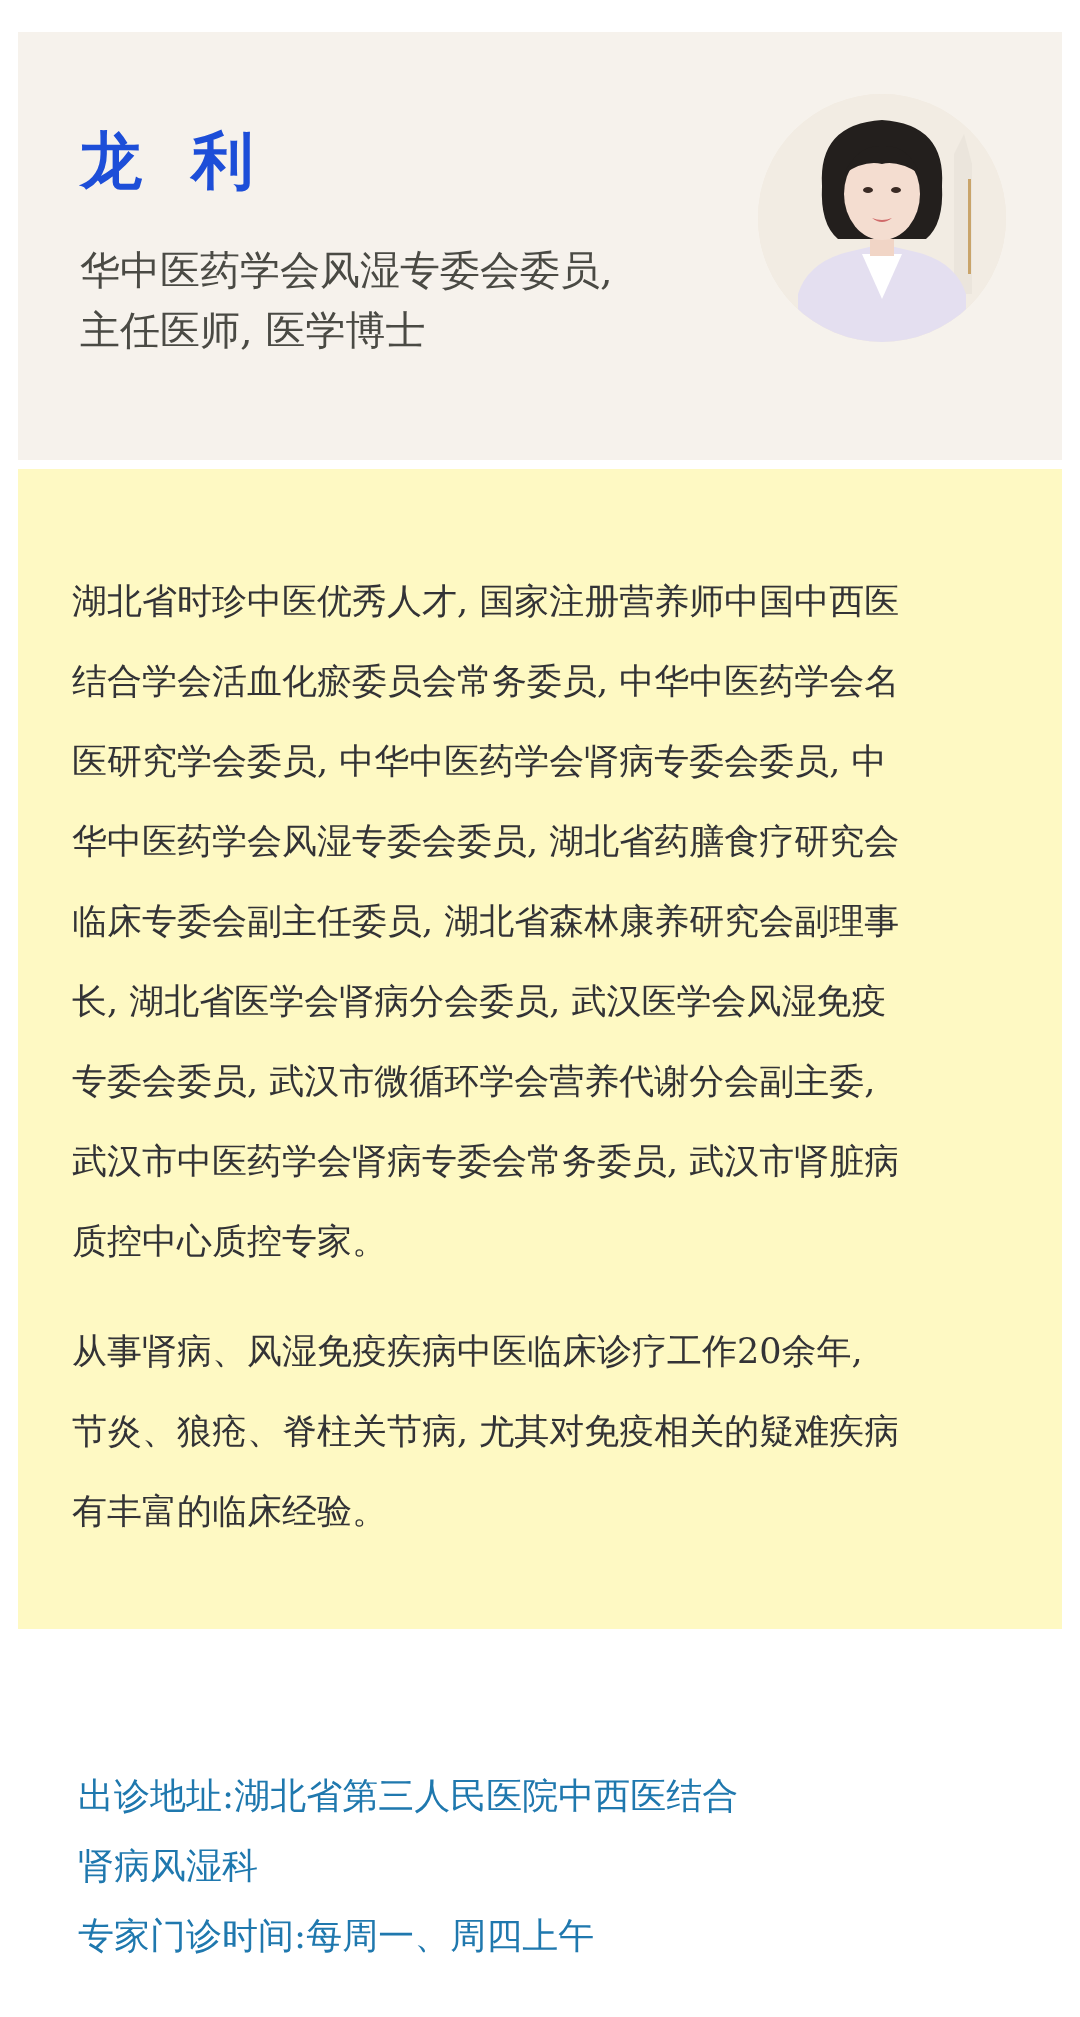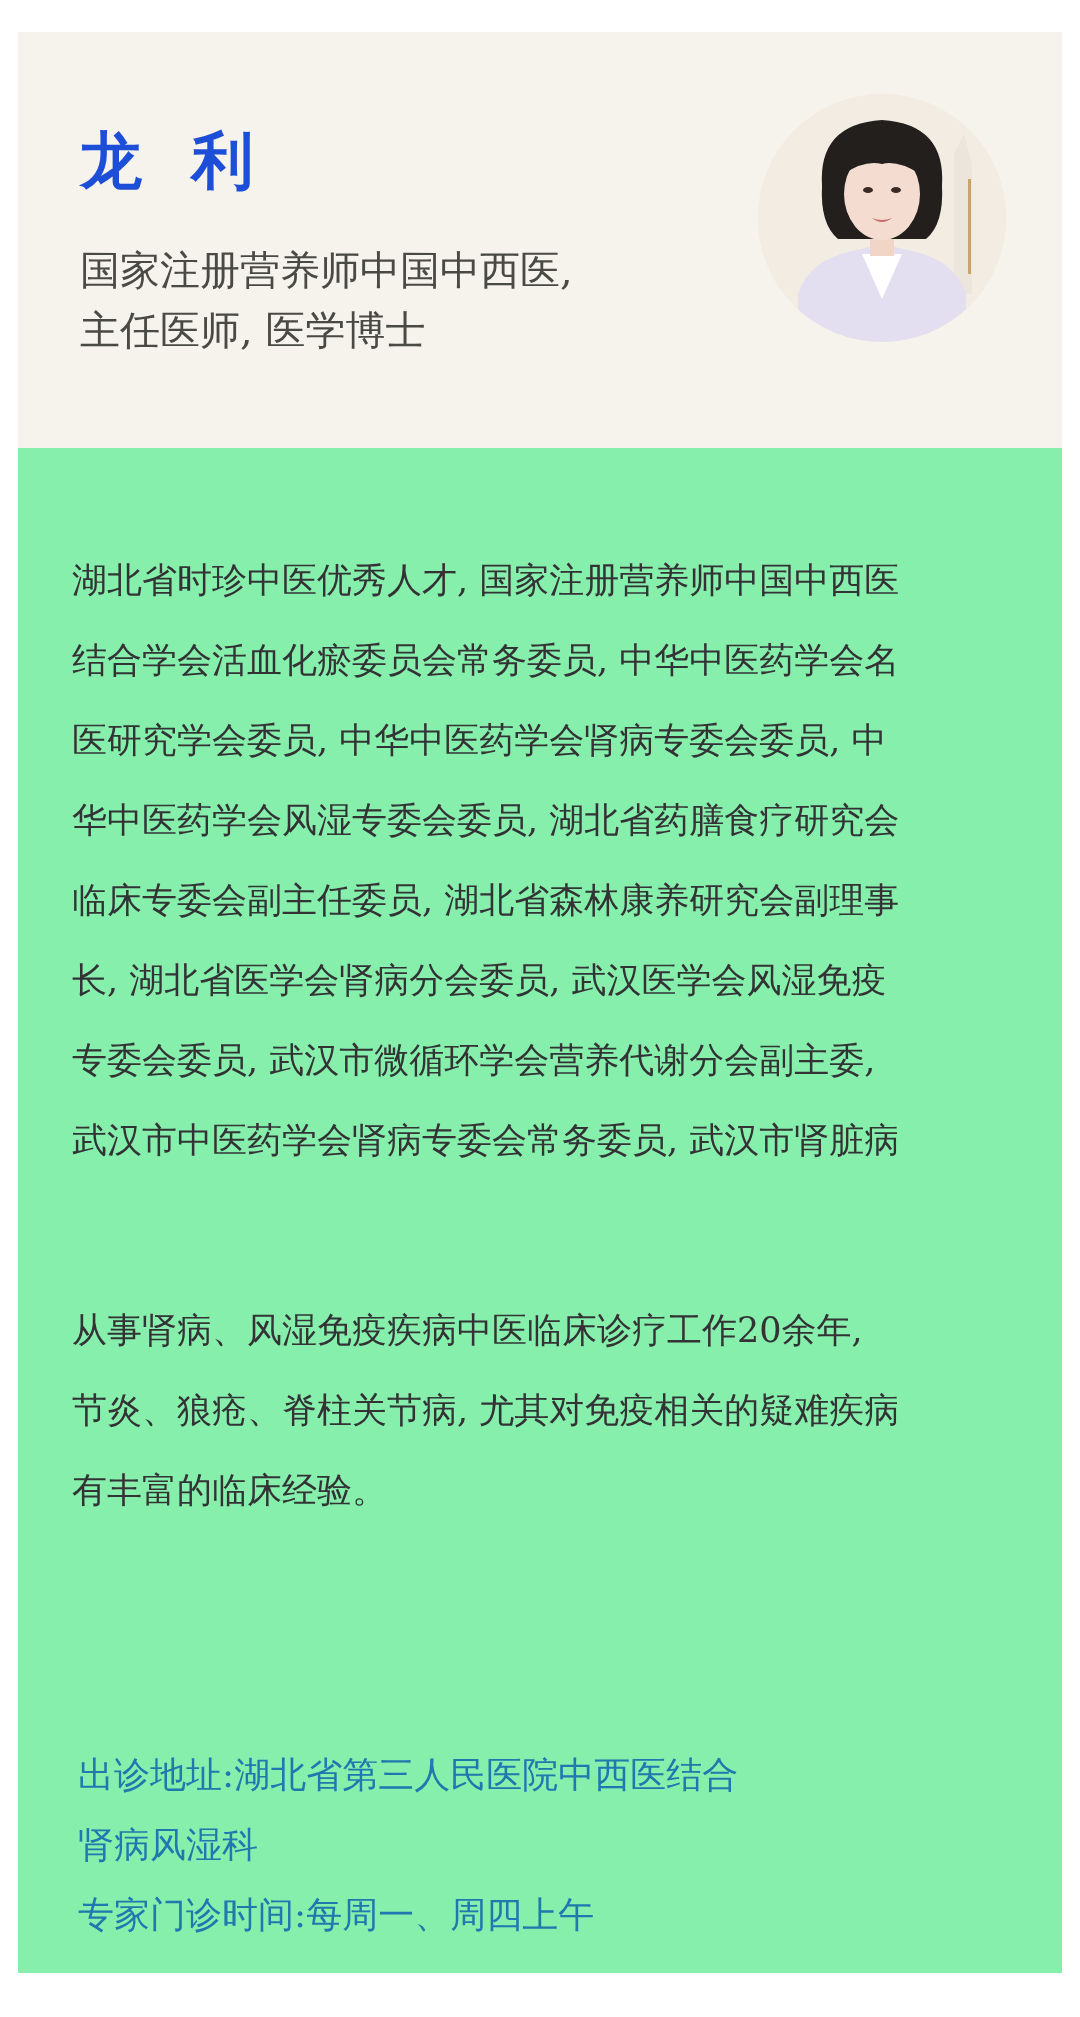--- a/index.html
+++ b/index.html
@@ -26,22 +26,22 @@
       font-size: 40px; color: #4a4a44; line-height: 60px;
       font-family: "DejaVu Serif", "Liberation Serif", serif;
     }
     .title div { white-space: nowrap; }
     .photo {
       position: absolute; left: 740px; top: 62px; width: 248px; height: 248px;
       border-radius: 50%; overflow: hidden;
       background: radial-gradient(circle at 50% 40%, #f5efe6 0%, #eee6da 100%);
     }
     .body-section {
-      position: absolute; left: 0; top: 416px; width: 1044px; height: 1525px;
-      background: #86efac;
+      position: absolute; left: 0; top: 437px; width: 1044px; height: 1160px;
+      background: #fef9c3;
     }
     .bio {
       position: absolute; left: 54px; top: 92px; width: 950px;
       font-size: 35px; color: #333336; line-height: 80px;
       font-family: "DejaVu Serif", "Liberation Serif", serif;
     }
     .bio .line { white-space: nowrap; height: 80px; }
     .bio2 { position: absolute; left: 54px; top: 842px; width: 950px;
       font-size: 35px; color: #333336; line-height: 80px;
       font-family: "DejaVu Serif", "Liberation Serif", serif; }
@@ -53,21 +53,21 @@
     }
     .contact .line { white-space: nowrap; }
   </style>
 </head>
 <body>
 
 <div class="card">
   <div class="header">
     <div class="name">龙 利</div>
     <div class="title">
-      <div>国家注册营养师中国中西医,</div>
+      <div>华中医药学会风湿专委会委员,</div>
       <div>主任医师, 医学博士</div>
     </div>
     <div class="photo">
       <svg width="248" height="248" viewBox="0 0 248 248">
         <rect x="0" y="0" width="248" height="248" fill="#f2ece3"></rect>
         <path d="M196 60 L206 40 L214 70 L214 200 L196 200 Z" fill="#e8e4da" opacity="0.8"></path>
         <rect x="210" y="85" width="3" height="95" fill="#c9a46a"></rect>
         <path d="M40 248 L40 200 Q50 168 90 158 L124 150 L158 158 Q198 168 208 200 L208 248 Z" fill="#e4dff0"></path>
         <path d="M104 160 L124 205 L144 160 Z" fill="#ffffff"></path>
         <rect x="112" y="130" width="24" height="32" fill="#f1d5c6"></rect>
@@ -84,20 +84,21 @@
   <div class="body-section">
     <div class="bio">
       <div class="line">湖北省时珍中医优秀人才, 国家注册营养师中国中西医</div>
       <div class="line">结合学会活血化瘀委员会常务委员, 中华中医药学会名</div>
       <div class="line">医研究学会委员, 中华中医药学会肾病专委会委员, 中</div>
       <div class="line">华中医药学会风湿专委会委员, 湖北省药膳食疗研究会</div>
       <div class="line">临床专委会副主任委员, 湖北省森林康养研究会副理事</div>
       <div class="line">长, 湖北省医学会肾病分会委员, 武汉医学会风湿免疫</div>
       <div class="line">专委会委员, 武汉市微循环学会营养代谢分会副主委,</div>
       <div class="line">武汉市中医药学会肾病专委会常务委员, 武汉市肾脏病</div>
+      <div class="line">质控中心质控专家。</div>
     </div>
 
     <div class="bio2">
       <div class="line">从事肾病、风湿免疫疾病中医临床诊疗工作20余年,</div>
       <div class="line">节炎、狼疮、脊柱关节病, 尤其对免疫相关的疑难疾病</div>
       <div class="line">有丰富的临床经验。</div>
     </div>
 
     <div class="contact">
       <div class="line">出诊地址:湖北省第三人民医院中西医结合</div>

